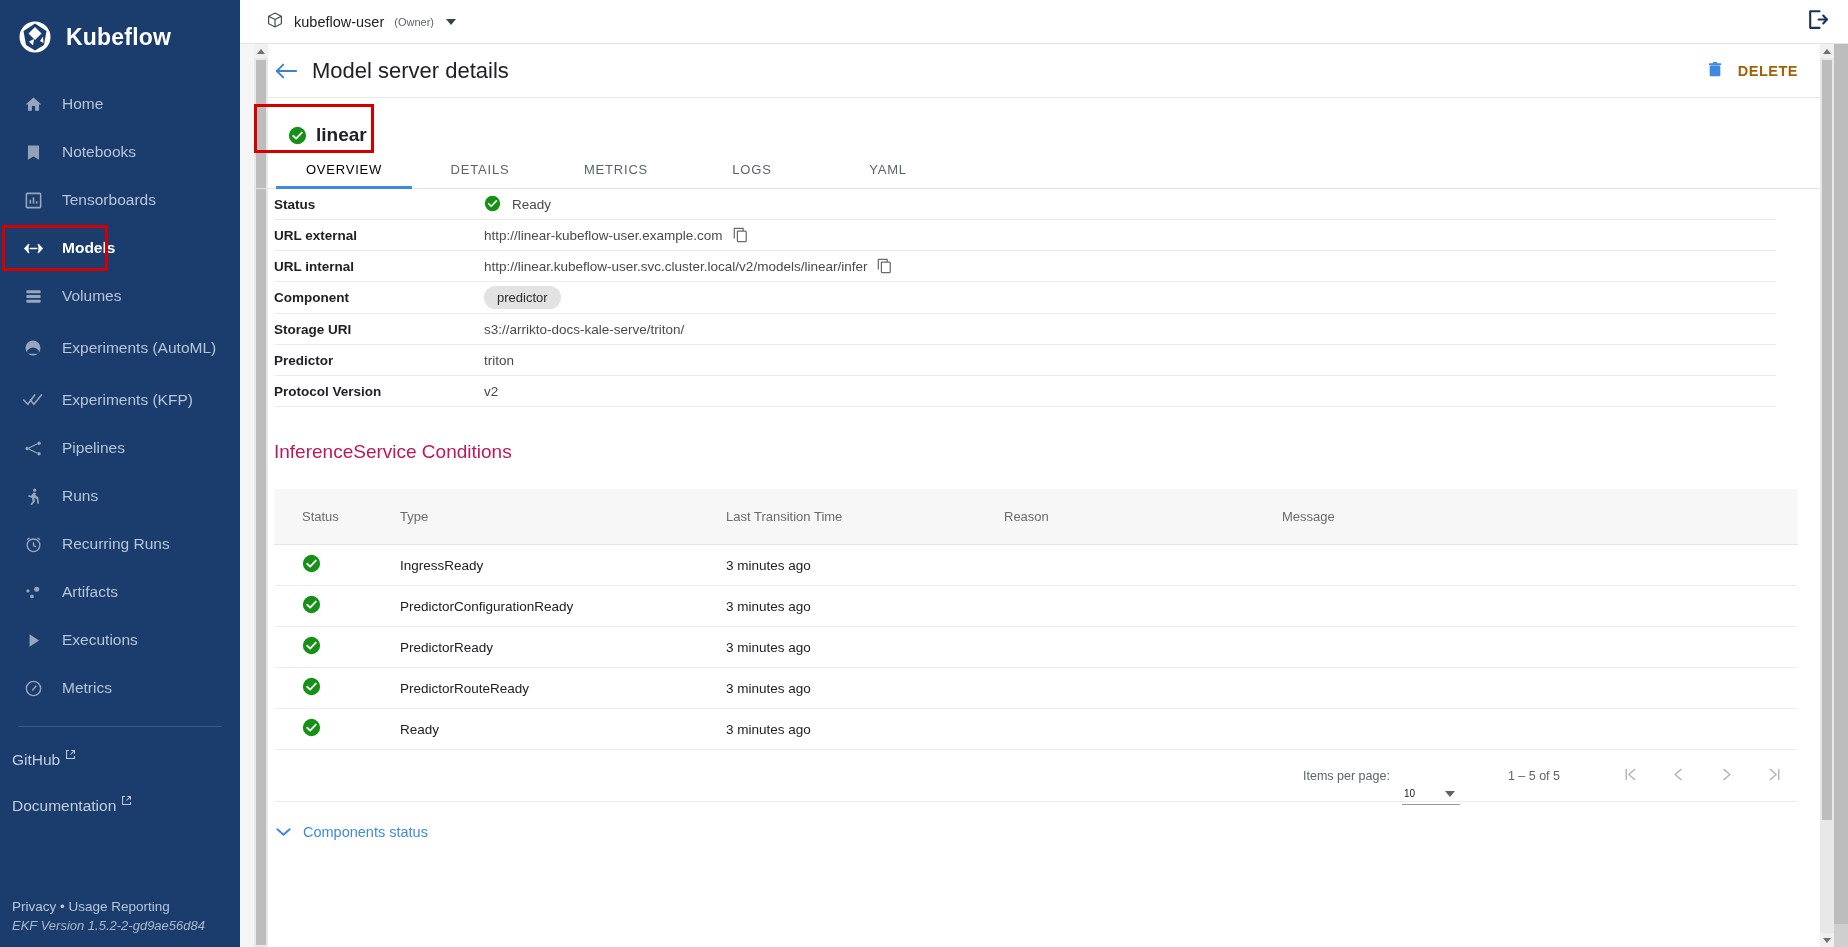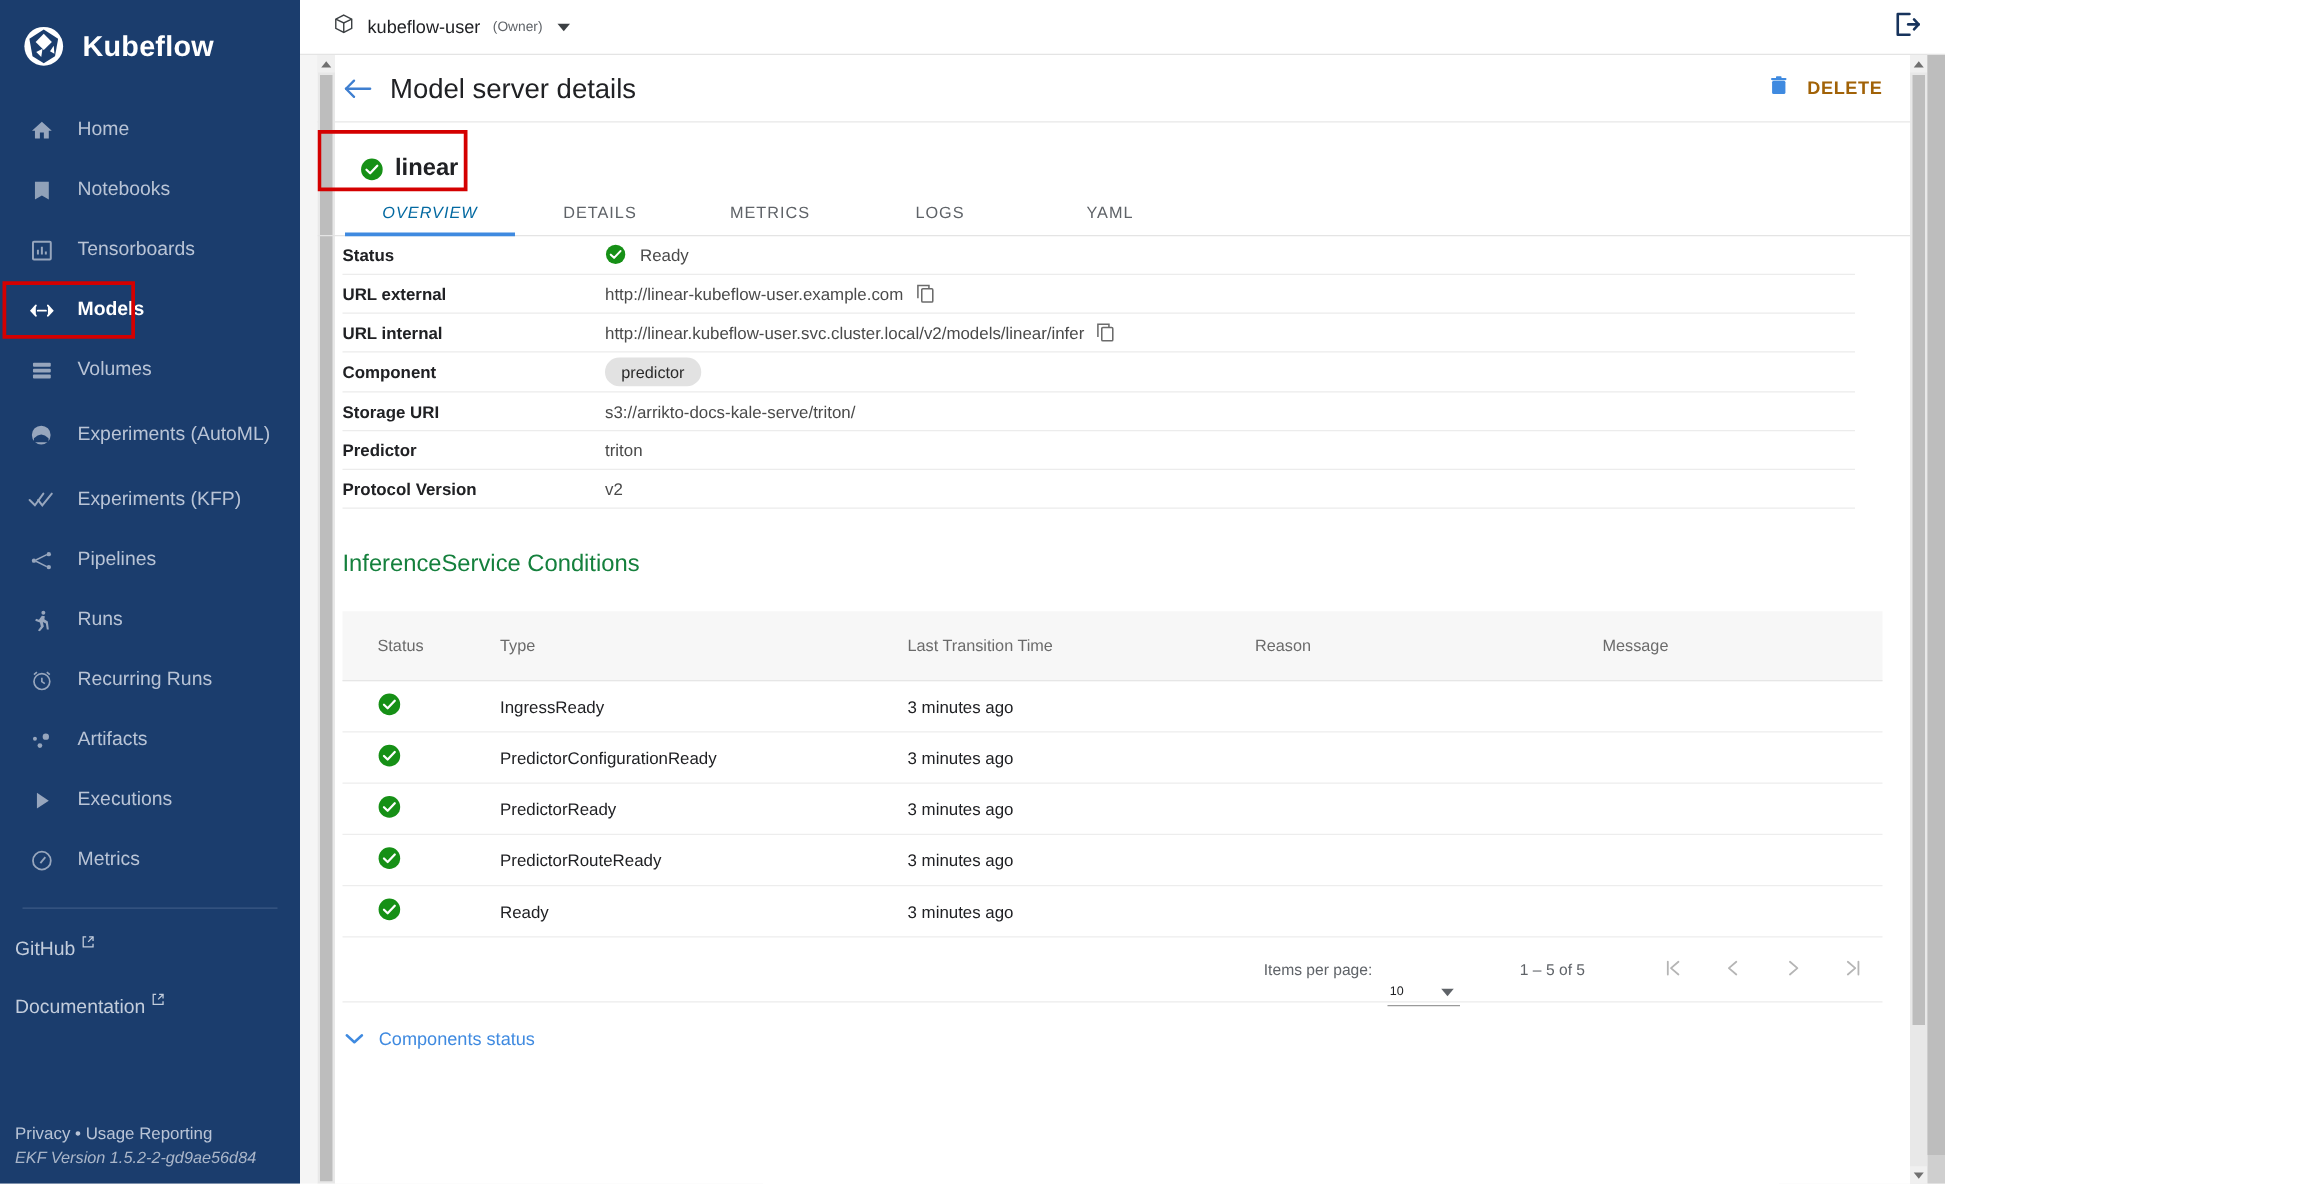--- a/index.html
+++ b/index.html
@@ -1,21 +1,21 @@
 <!DOCTYPE html>
 <html><head>
 <meta charset="utf-8">
 <style>
   * { box-sizing: border-box; margin: 0; padding: 0; }
   html, body {
     width: 1848px; height: 947px;
     font-family: "Liberation Sans", sans-serif;
     overflow: hidden; background: #ffffff;
   }
-  .app { display: flex; width: 1556px; height: 947px; position: relative; }
+  .app { display: flex; width: 1848px; height: 947px; position: relative; }
 
   
   .sidebar {
     width: 240px; flex: 0 0 240px; height: 947px;
     background: #1b3d6d; color: #cfd8e6;
     position: relative; overflow: hidden;
   }
   .brand { display: flex; align-items: center; gap: 14px; padding: 20px 0 22px 18px; }
   .brand-logo { width: 34px; height: 34px; flex: 0 0 34px; }
   .brand-name { font-size: 23px; font-weight: 700; color: #ffffff; letter-spacing: .2px; }
@@ -92,39 +92,39 @@
   .chip-outline {
     position: absolute; left: 0; top: 6px; width: 120px; height: 49px;
     border: 3px solid #d40000; pointer-events: none;
   }
 
   .tabs { display: flex; padding-left: 22px; border-bottom: 1px solid #e4e4e4; position: relative; }
   .tab {
     width: 136px; text-align: center; font-size: 13px; letter-spacing: .8px;
     color: #5f6368; padding: 6px 0 11px 0; cursor: pointer; position: relative;
   }
-  .tab.active { color: #0369a1; font-style: italic; }
+  .tab.active { color: #000000; }
   .tab.active::after { content: ""; position: absolute; left: 0; right: 0; bottom: -1px; height: 3px; background: #3f8ae0; }
 
   
   .details { padding: 0 22px 0 0; }
   .drow {
     display: flex; align-items: center; height: 31px;
     border-bottom: 1px solid #ececec; margin-left: 20px; margin-right: 22px;
   }
   .drow .k { width: 210px; flex: 0 0 210px; font-size: 13.5px; color: #202124; font-weight: 600; }
   .drow .v { font-size: 13.5px; color: #4a4a4a; display: flex; align-items: center; gap: 10px; }
   .drow.tall { height: 32px; }
   .chip-gray {
     background: #e2e2e2; border-radius: 13px; padding: 4px 13px;
     font-size: 13px; color: #2b2b2b;
   }
   .copy-ico { cursor: pointer; display: inline-flex; }
 
-  .section-title { font-size: 19px; color: #15803d; padding: 34px 0 0 20px; font-weight: 400; }
+  .section-title { font-size: 19px; color: #be185d; padding: 34px 0 0 20px; font-weight: 400; }
 
   .cond-table { margin: 26px 22px 0 20px; }
   .cond-head {
     display: flex; align-items: center; height: 56px; background: #f7f7f7;
     border-bottom: 1px solid #e6e6e6; font-size: 13px; color: #6b6b6b;
   }
   .cond-row {
     display: flex; align-items: center; height: 41px;
     border-bottom: 1px solid #ededed; font-size: 13.5px; color: #202124;
   }

